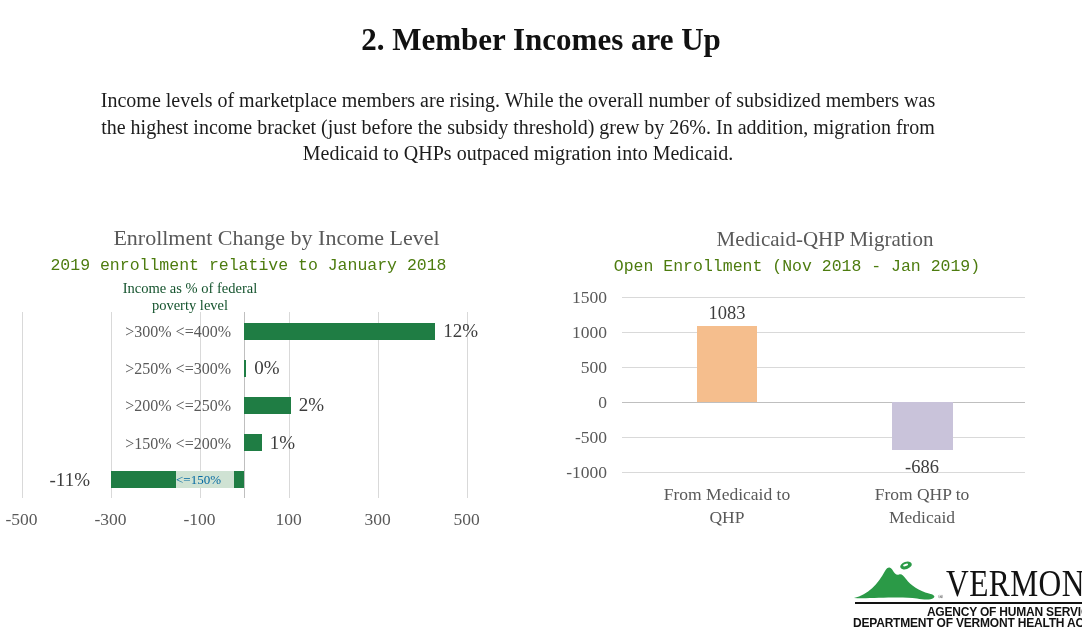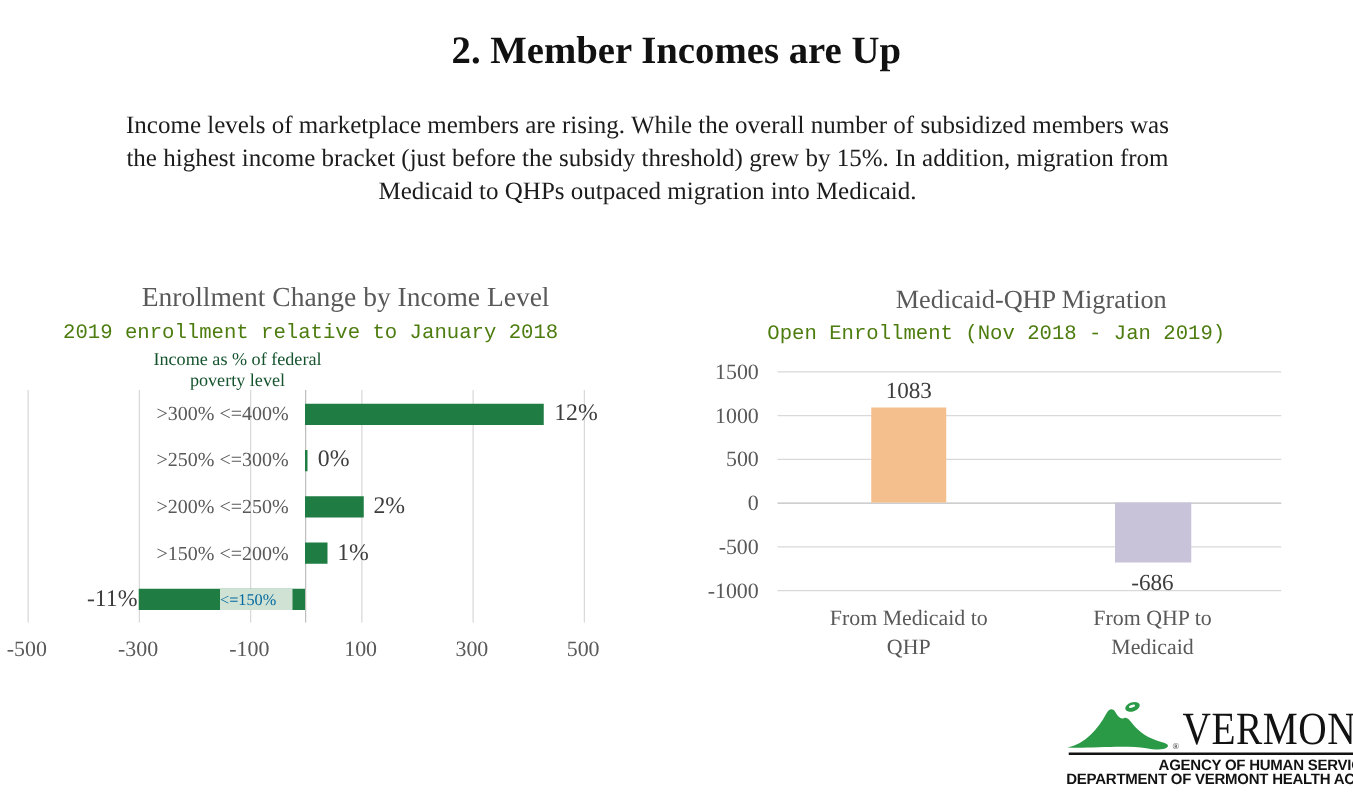--- a/index.html
+++ b/index.html
@@ -60,21 +60,21 @@
 </style>
 </head>
 <body>
 
 <div class="slide">
 
   <h1 class="page-title">2. Member Incomes are Up</h1>
 
   <div class="body-text">
     <span class="bodyline">Income levels of marketplace members are rising. While the overall number of subsidized members was</span>
-    <span class="bodyline">the highest income bracket (just before the subsidy threshold) grew by 15%. In addition, migration from</span>
+    <span class="bodyline">the highest income bracket (just before the subsidy threshold) grew by 26%. In addition, migration from</span>
     <span class="bodyline">Medicaid to QHPs outpaced migration into Medicaid.</span>
   </div>
 
   <div class="chart" id="chart0">
       <div class="ct" style="left: 0px; top: 5px; width: 497px;">Enrollment Change by Income Level</div>
       <div class="cs" style="left: 0px; top: 36px; width: 497px;">2019 enrollment relative to January 2018</div>
       <div class="ah" style="left: 110px; top: 60px; width: 160px;">Income as % of federal poverty level</div>
       <div class="glv" style="left: 21.5px; top: 92px; height: 186px;"></div>
       <div class="glv" style="left: 110.5px; top: 92px; height: 186px;"></div>
       <div class="glv" style="left: 199.5px; top: 92px; height: 186px;"></div>
@@ -89,21 +89,21 @@
       <div class="catlab" style="right: 309px; top: 140.2px; width: 200px;">&gt;250% &lt;=300%</div>
       <div class="datalab" style="top: 137.2px; left: 254.225px;">0%</div>
       <div class="bar" style="left: 244px; top: 176.9px; width: 46.725px; height: 17px; background: rgb(31, 125, 68);"></div>
       <div class="catlab" style="right: 309px; top: 177.4px; width: 200px;">&gt;200% &lt;=250%</div>
       <div class="datalab" style="top: 174.4px; left: 298.725px;">2%</div>
       <div class="bar" style="left: 244px; top: 214.1px; width: 17.8px; height: 17px; background: rgb(31, 125, 68);"></div>
       <div class="catlab" style="right: 309px; top: 214.6px; width: 200px;">&gt;150% &lt;=200%</div>
       <div class="datalab" style="top: 211.6px; left: 269.8px;">1%</div>
       <div class="bar" style="left: 110.5px; top: 251.3px; width: 133.5px; height: 17px; background: rgb(31, 125, 68);"></div>
       <div class="onbar" style="left: 176px; top: 251.3px; width: 58px; height: 17px; line-height: 17.5px; background: rgb(207, 226, 211);">&lt;=150%</div>
-      <div class="datalab" style="top: 248.8px; right: 430px; text-align: right;">-11%</div>
+      <div class="datalab" style="top: 248.8px; right: 450px; text-align: right;">-11%</div>
       <div class="tick c" style="left: -8.5px; top: 288px; width: 60px;">-500</div>
       <div class="tick c" style="left: 80.5px; top: 288px; width: 60px;">-300</div>
       <div class="tick c" style="left: 169.5px; top: 288px; width: 60px;">-100</div>
       <div class="tick c" style="left: 258.5px; top: 288px; width: 60px;">100</div>
       <div class="tick c" style="left: 347.5px; top: 288px; width: 60px;">300</div>
       <div class="tick c" style="left: 436.5px; top: 288px; width: 60px;">500</div>
     </div>
   <div class="chart" id="chart1">
       <div class="ct" style="left: 0px; top: 7px; width: 504px; font-size: 21px;">Medicaid-QHP Migration</div>
       <div class="cs" style="left: 0px; top: 37px; width: 504px;">Open Enrollment (Nov 2018 - Jan 2019)</div>

